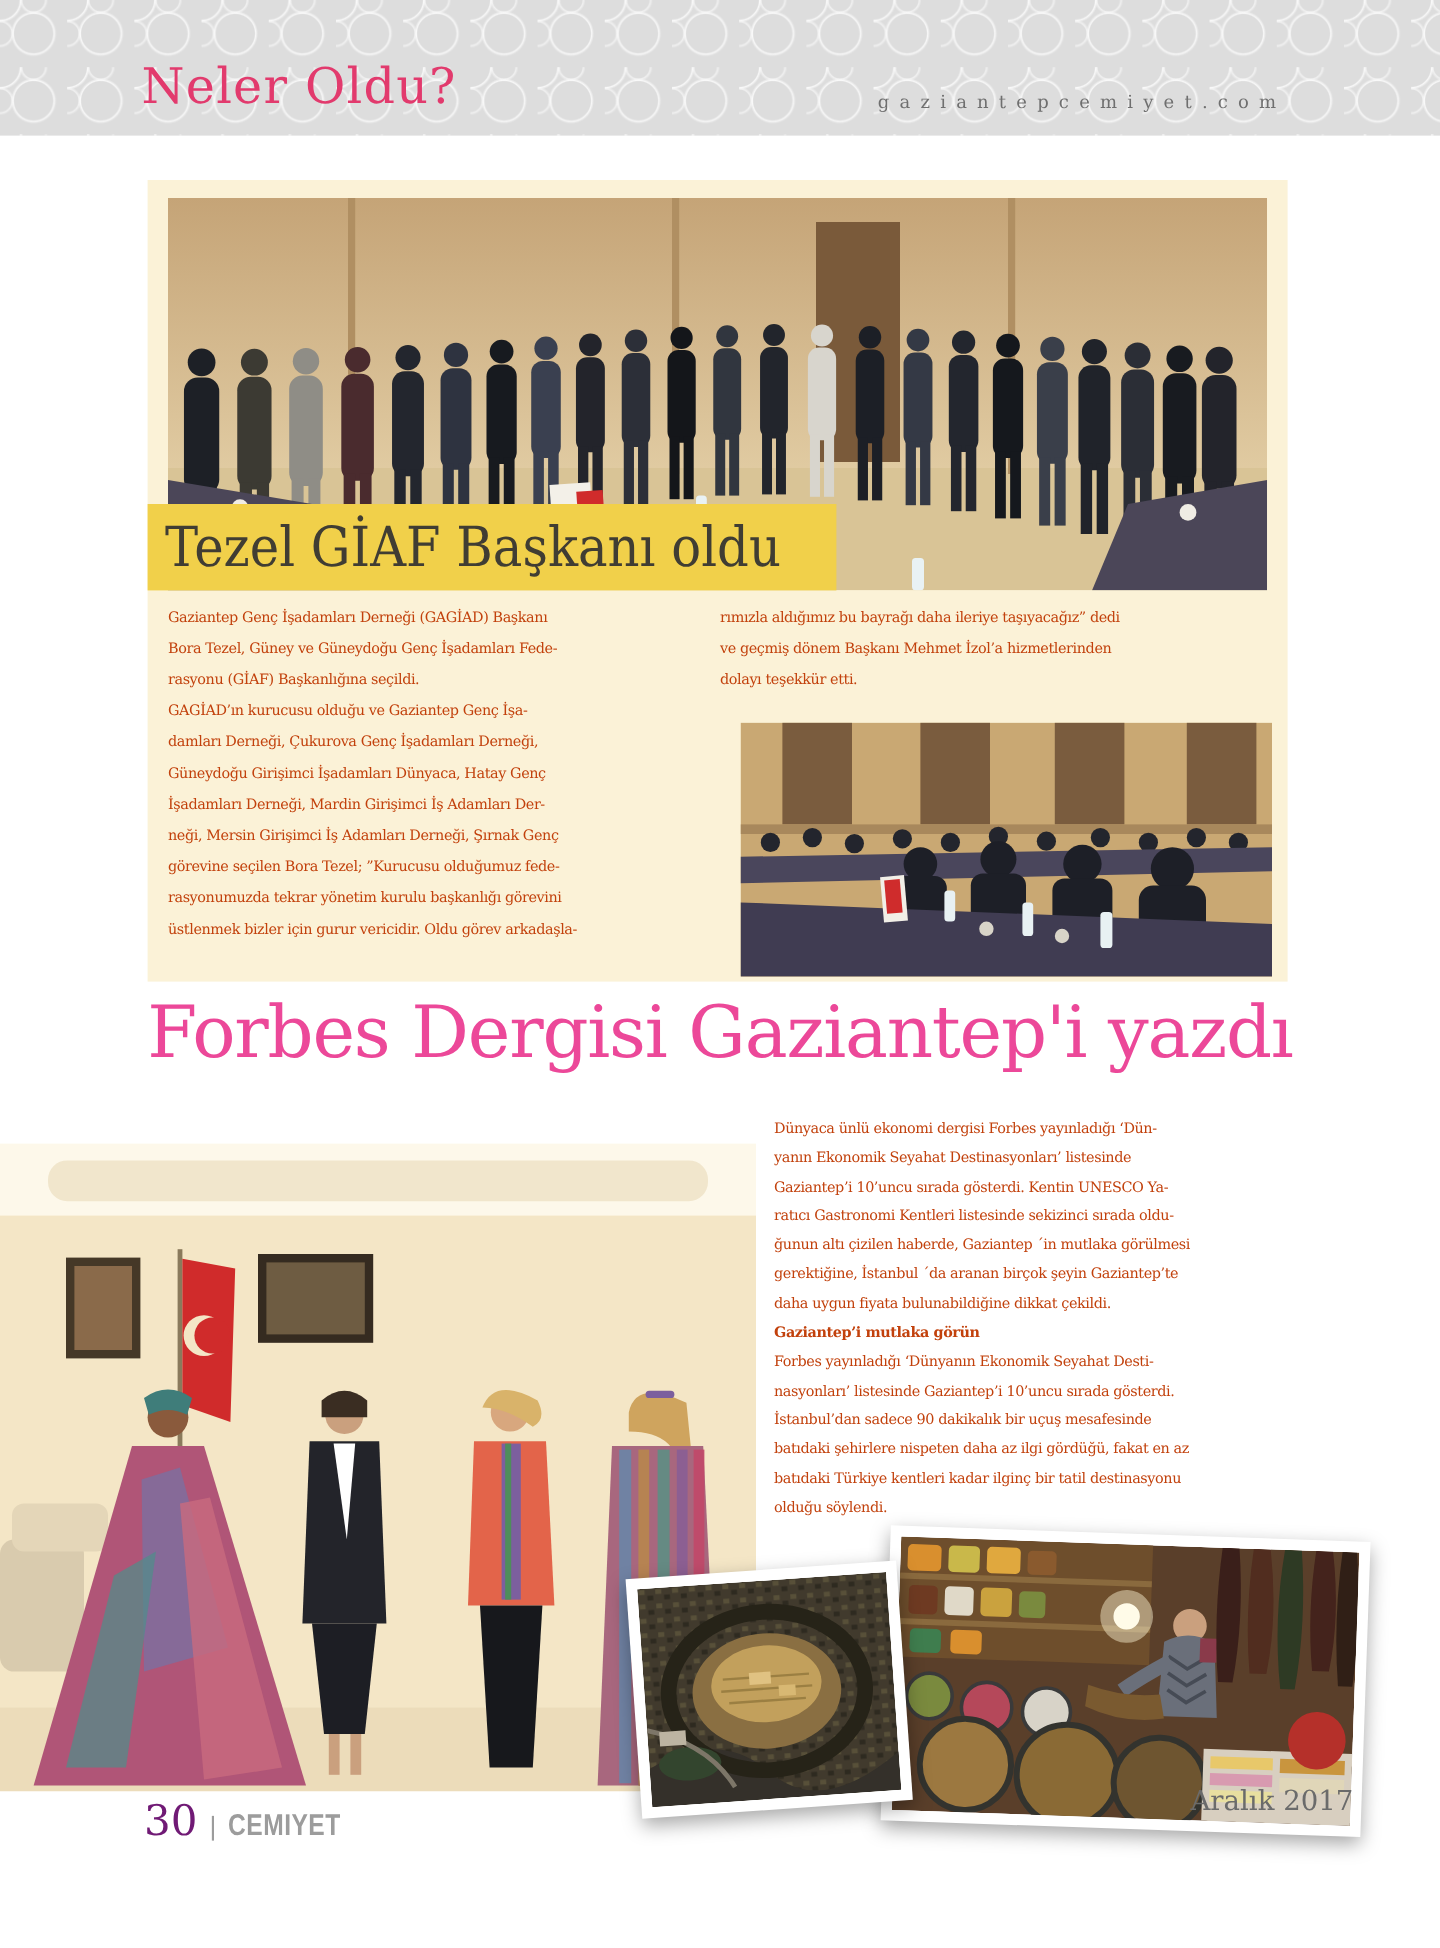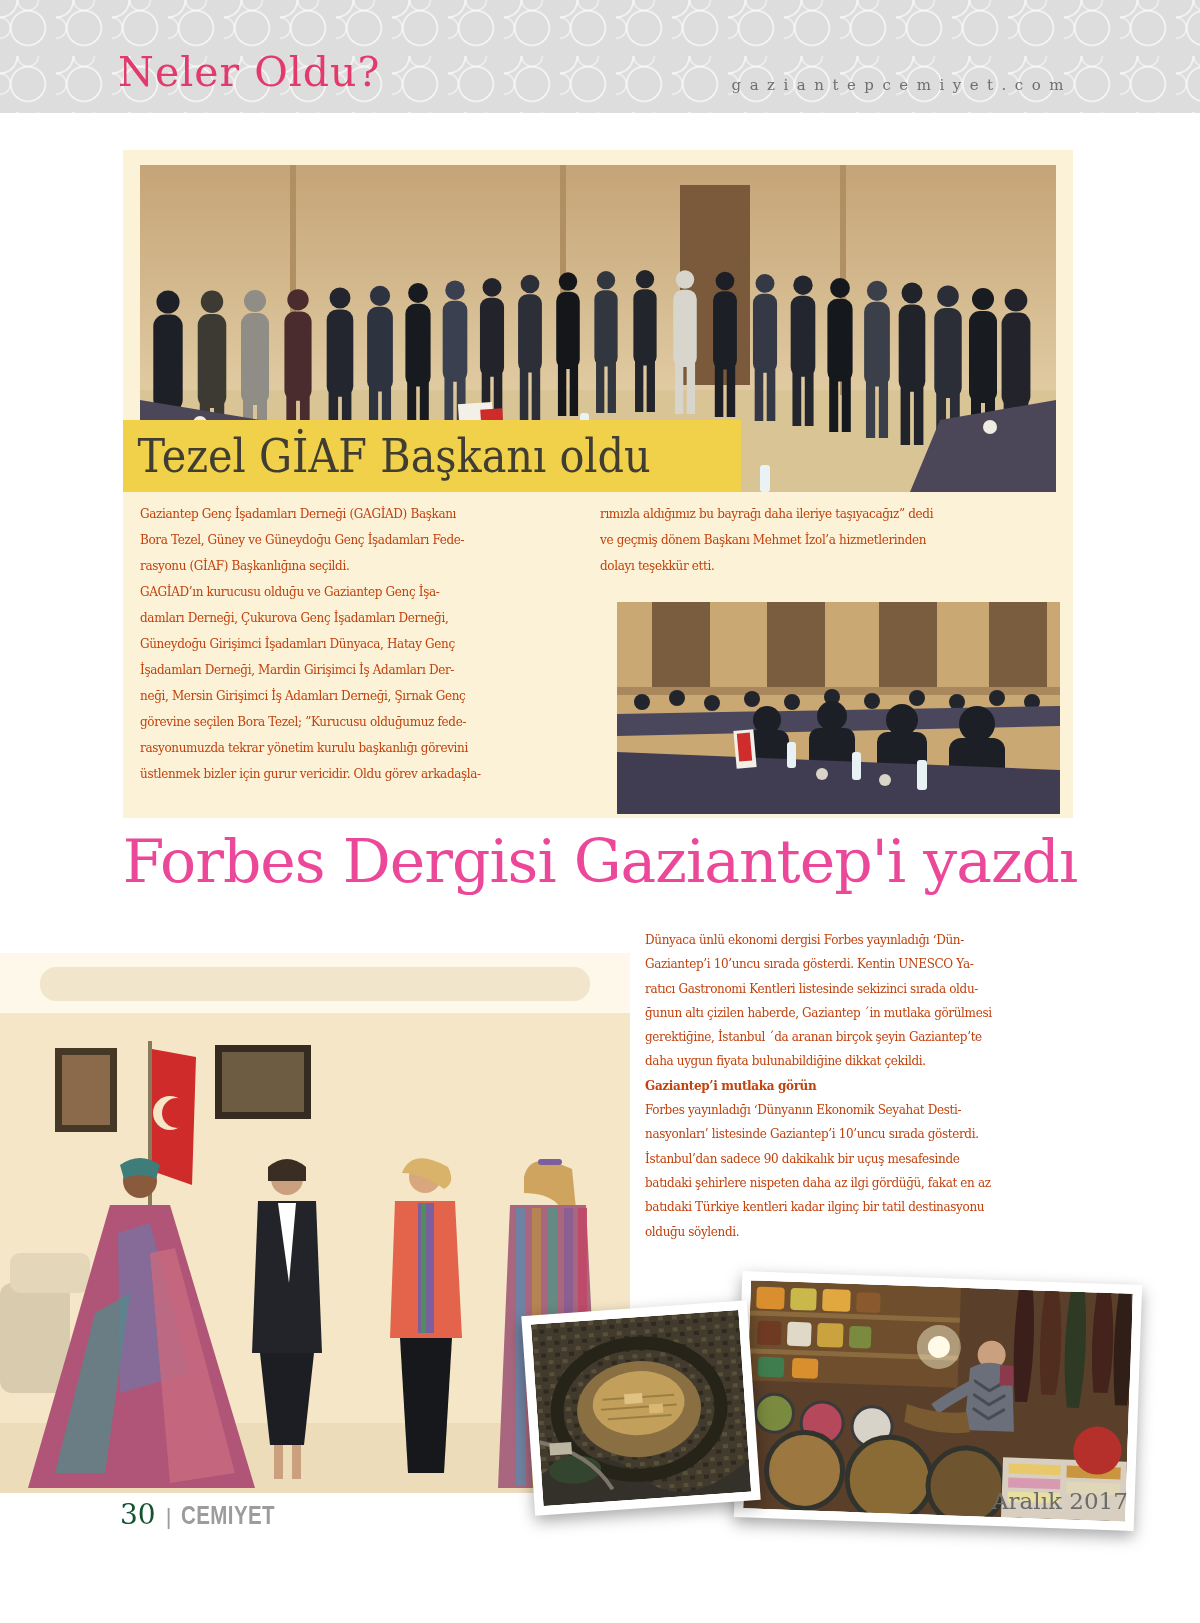--- a/index.html
+++ b/index.html
@@ -17,21 +17,21 @@
     background-size:56px 56px;text-decoration:underline;}
   .section-title{position:absolute;left:118px;top:48px;font-size:41px;color:#e23a6d;
     letter-spacing:1px;}
   .website-url{position:absolute;right:128px;top:76px;font-size:15px;color:#6f6f6f;
     letter-spacing:8.5px;white-space:nowrap;}
 
   
   .feature-card{position:absolute;left:123px;top:150px;width:950px;height:668px;
     background:#fbf2d7;}
   .group-photo{position:absolute;left:17px;top:15px;width:916px;height:327px;overflow:hidden;}
-  .headline-bar{position:absolute;left:0;top:270px;width:618px;height:72px;background:#f1d04a;
+  .headline-bar{position:absolute;left:0;top:270px;width:574px;height:72px;background:#f1d04a;
     display:flex;align-items:center;}
   .headline-bar .hl{font-size:46px;color:#403d33;padding-left:16px;white-space:nowrap;
     transform:scaleX(.9);transform-origin:left center;}
   .col{position:absolute;top:351px;}
   .col-left{left:17px;width:462px;}
   .col-right{left:477px;width:462px;}
   .body-line{font-size:12px;line-height:26px;letter-spacing:-.35px;color:#c2410c;white-space:nowrap;}
   .conference-photo{position:absolute;left:494px;top:452px;width:443px;height:212px;overflow:hidden;}
 
   
@@ -44,21 +44,21 @@
 
   
   .polaroid{position:absolute;background:#ffffff;padding:9px;
     box-shadow:0 6px 16px rgba(0,0,0,.35);}
   .castle-photo{left:528px;top:1308px;width:208px;height:182px;transform:rotate(-4deg);z-index:5;}
   .market-photo{left:738px;top:1278px;width:382px;height:228px;transform:rotate(2deg);z-index:4;}
   .polaroid .ph{width:100%;height:100%;overflow:hidden;}
 
   
   .footer-left{position:absolute;left:120px;top:1498px;display:flex;align-items:baseline;gap:10px;}
-  .page-number{font-size:28px;color:#14532d;}
+  .page-number{font-size:35px;color:#701a75;}
   .footer-sep{font-size:22px;color:#9c9c9c;font-family:"Liberation Sans",sans-serif;}
   .magazine-name{font-size:25px;font-weight:bold;color:#9c9c9c;
     font-family:"Liberation Sans",sans-serif;letter-spacing:.5px;
     display:inline-block;transform:scaleX(.82);transform-origin:left center;}
   .issue-date{position:absolute;left:992px;top:1488px;font-size:23px;color:#6b6b6b;z-index:6;}
 
   svg{display:block;}
 </style>
 </head>
 <body>
@@ -244,20 +244,21 @@
       <rect x="548" y="255" width="10" height="280" fill="#5e8e84"></rect>
       <rect x="564" y="255" width="9" height="280" fill="#8a5f95"></rect>
       <rect x="578" y="255" width="9" height="280" fill="#c2496a"></rect>
     </g>
   </svg>
 </div>
 
 <div class="forbes-text">
   <div>
       <div class="body-line">Dünyaca ünlü ekonomi dergisi Forbes yayınladığı ‘Dün-</div>
+      <div class="body-line">yanın Ekonomik Seyahat Destinasyonları’ listesinde</div>
       <div class="body-line">Gaziantep’i 10’uncu sırada gösterdi. Kentin UNESCO Ya-</div>
       <div class="body-line">ratıcı Gastronomi Kentleri listesinde sekizinci sırada oldu-</div>
       <div class="body-line">ğunun altı çizilen haberde, Gaziantep ´in mutlaka görülmesi</div>
       <div class="body-line">gerektiğine, İstanbul ´da aranan birçok şeyin Gaziantep’te</div>
       <div class="body-line">daha uygun fiyata bulunabildiğine dikkat çekildi.</div>
     </div>
   <div class="body-line subhead-line">Gaziantep’i mutlaka görün</div>
   <div>
       <div class="body-line">Forbes yayınladığı ‘Dünyanın Ekonomik Seyahat Desti-</div>
       <div class="body-line">nasyonları’ listesinde Gaziantep’i 10’uncu sırada gösterdi.</div>

